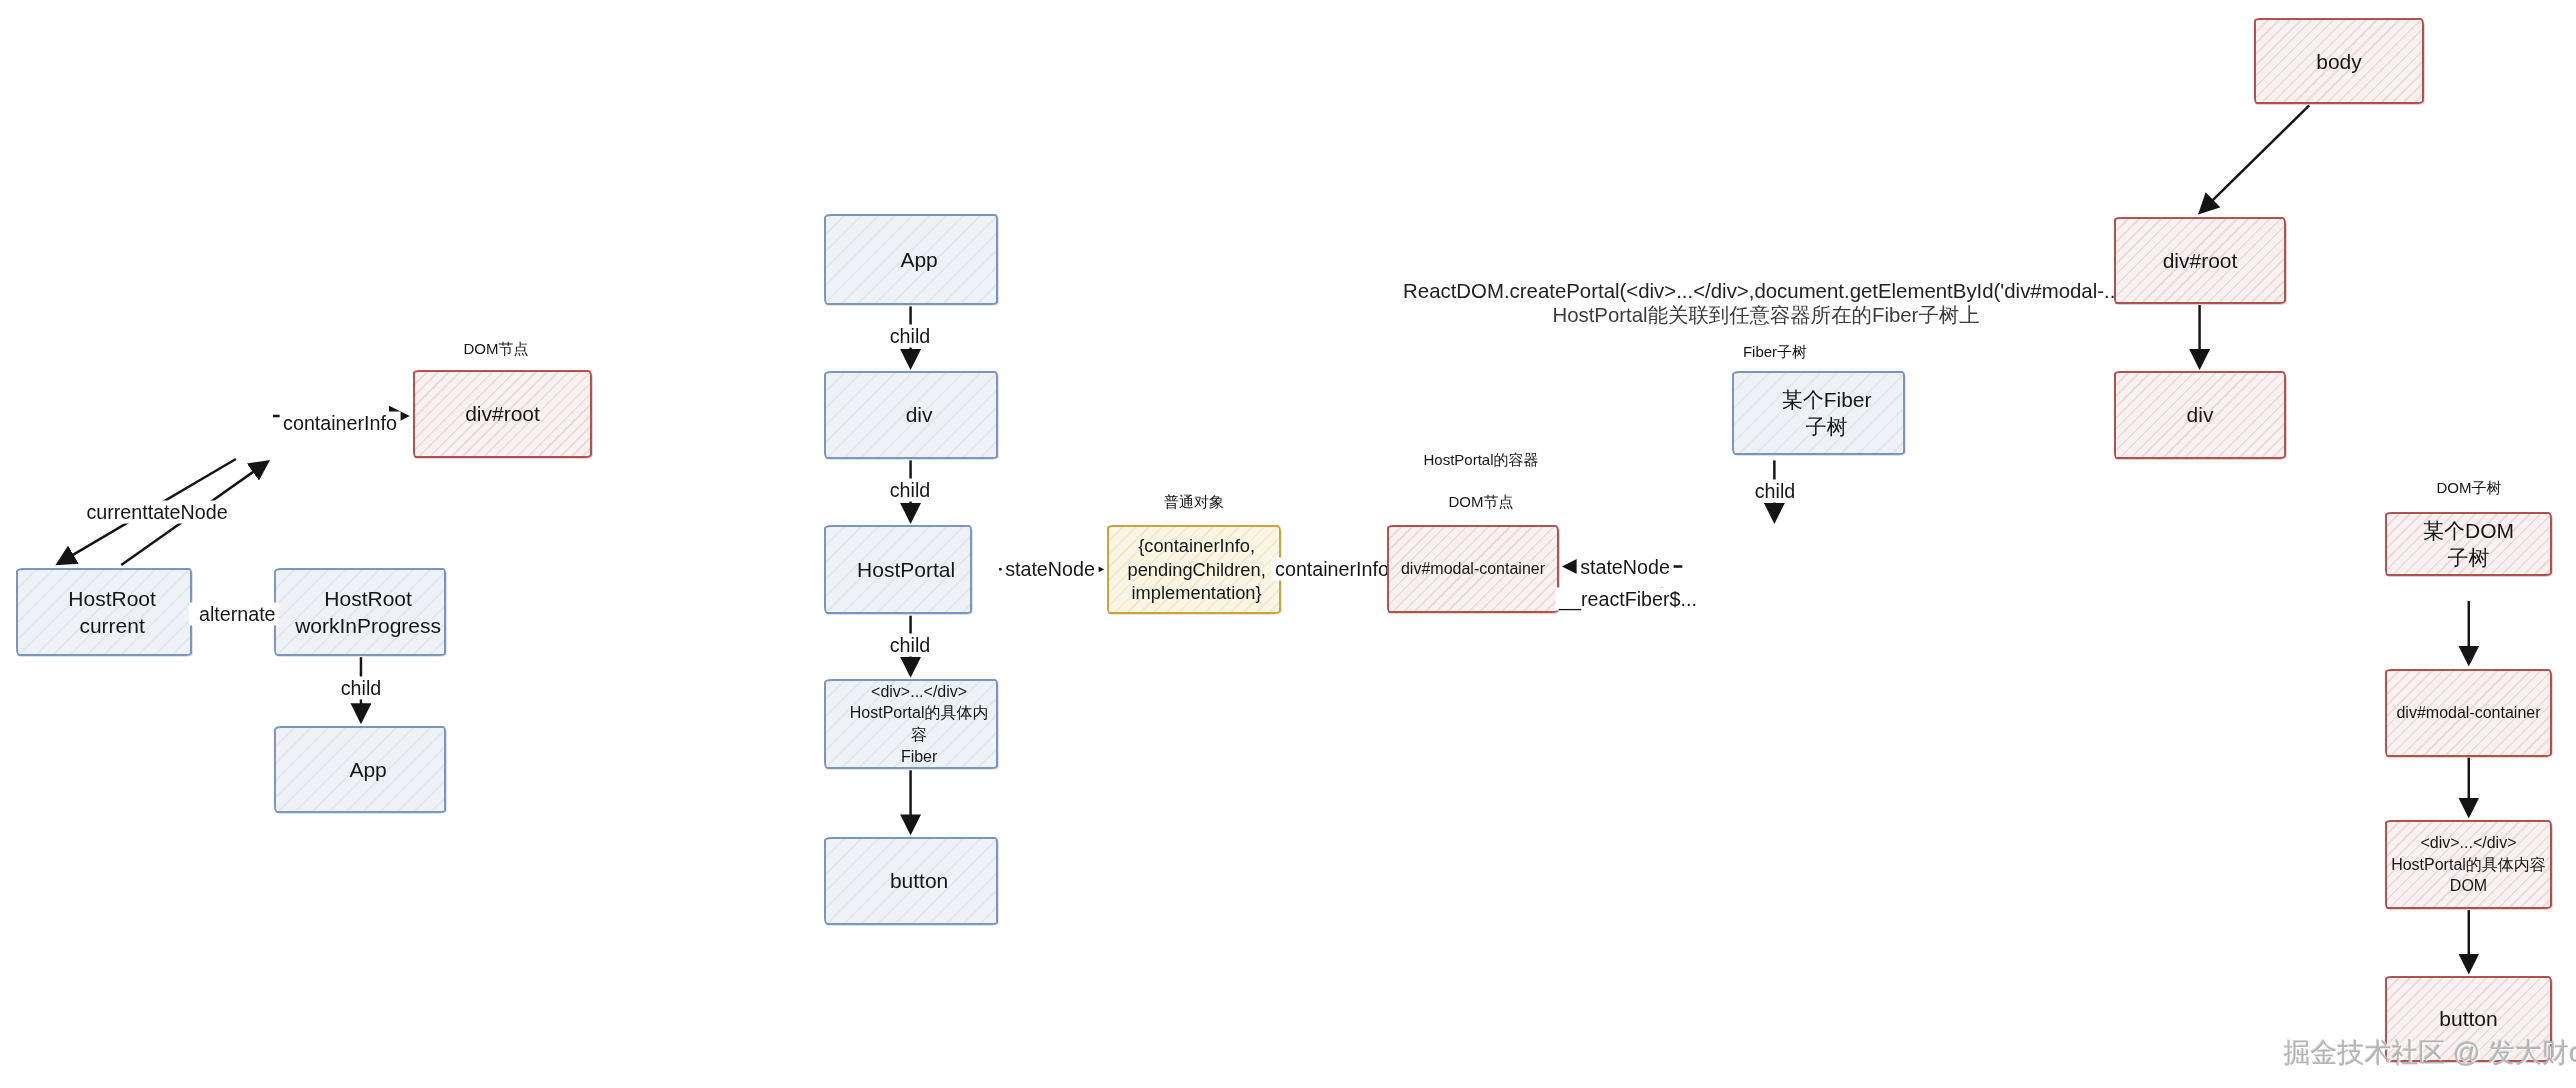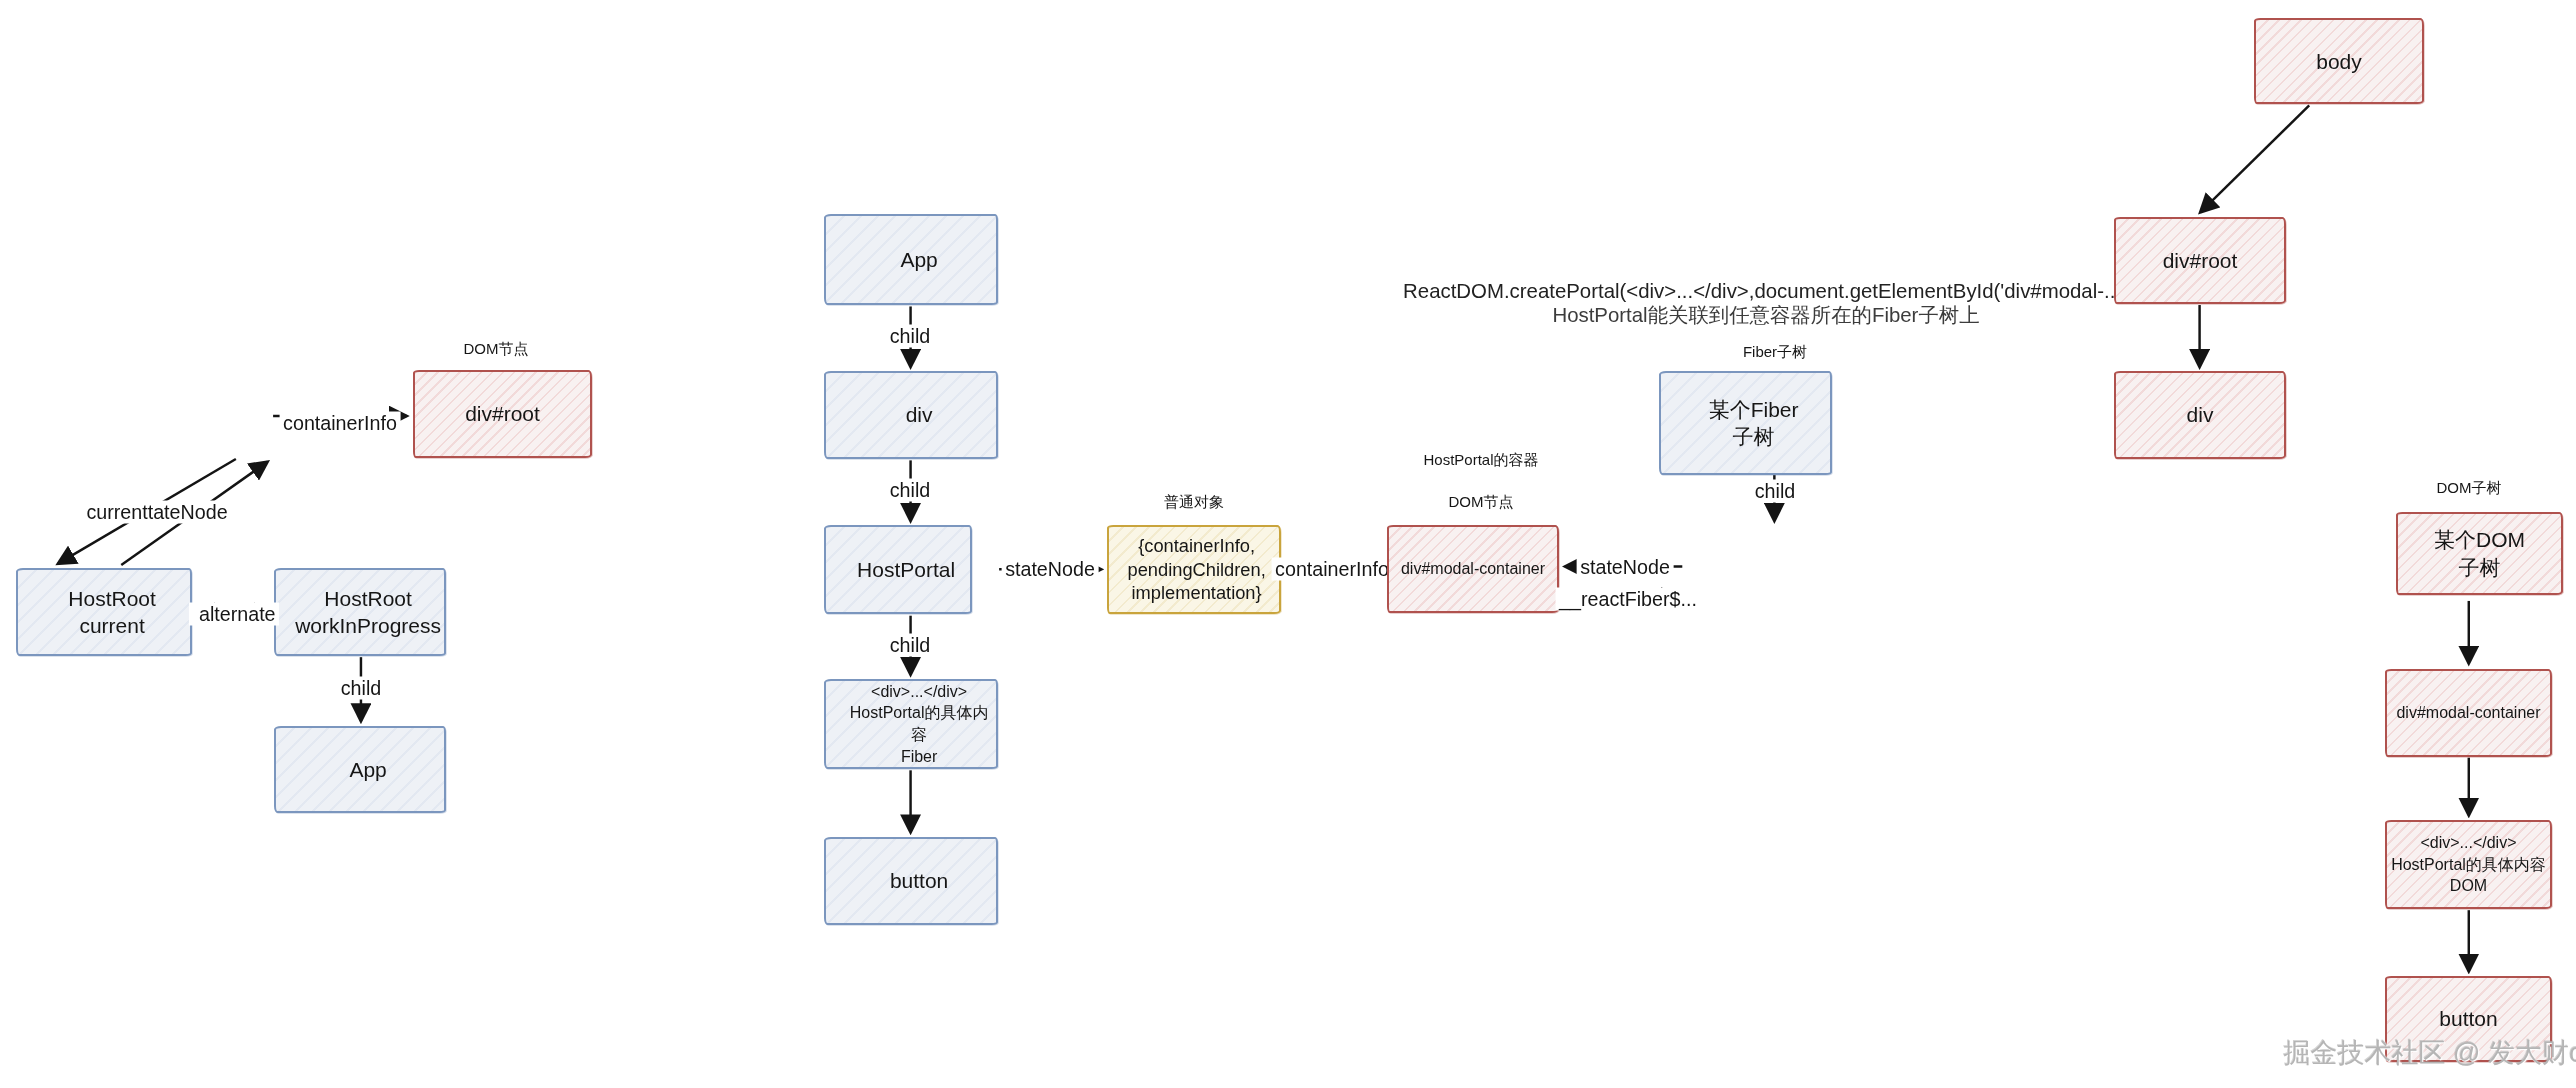--- a/index.html
+++ b/index.html
@@ -110,33 +110,33 @@
 pendingChildren,
 implementation}</div>
   <span class="edge-label" style="left:1332px;top:569px;">containerInfo</span>
   <div class="section-label" style="left:1481px;top:460px;">HostPortal的容器</div>
   <div class="section-label" style="left:1481px;top:502px;">DOM节点</div>
   <div class="node red small" style="left:1387px;top:525px;width:172px;height:88px;">div#modal-container</div>
   <span class="edge-label" style="left:1625px;top:567px;">stateNode</span>
   <span class="edge-label" style="left:1628px;top:599px;">__reactFiber$...</span>
 
   <div class="section-label" style="left:1775px;top:352px;">Fiber子树</div>
-  <div class="node blue" style="left:1659px;top:371px;width:173px;height:104px;">某个Fiber
+  <div class="node blue" style="left:1732px;top:371px;width:173px;height:84px;">某个Fiber
 子树</div>
   <span class="edge-label" style="left:1775px;top:491px;">child</span>
 
   <div class="annotation" style="left:1766px;top:291px;">ReactDOM.createPortal(&lt;div&gt;...&lt;/div&gt;,document.getElementById('div#modal-..))</div>
   <div class="annotation sub" style="left:1766px;top:315px;">HostPortal能关联到任意容器所在的Fiber子树上</div>
 
   <div class="node red" style="left:2254px;top:18.3px;width:170px;height:86px;">body</div>
   <div class="node red" style="left:2114px;top:217px;width:172px;height:87px;">div#root</div>
   <div class="node red" style="left:2114px;top:371px;width:172px;height:88px;">div</div>
 
   <div class="section-label" style="left:2469px;top:488px;">DOM子树</div>
-  <div class="node red" style="left:2385px;top:512px;width:167px;height:83px;margin-left:11px;">某个DOM
+  <div class="node red" style="left:2385px;top:512px;width:167px;height:64px;">某个DOM
 子树</div>
   <div class="node red small" style="left:2385px;top:669px;width:167px;height:88px;">div#modal-container</div>
   <div class="node red small" style="left:2385px;top:820px;width:167px;height:89px;">&lt;div&gt;...&lt;/div&gt;
 HostPortal的具体内容
 DOM</div>
   <div class="node red" style="left:2385px;top:976px;width:167px;height:86px;">button</div>
 
   <div class="watermark" style="left:2448px;top:1053px;">掘金技术社区 @ 发大财chd</div>
 
 </div>

